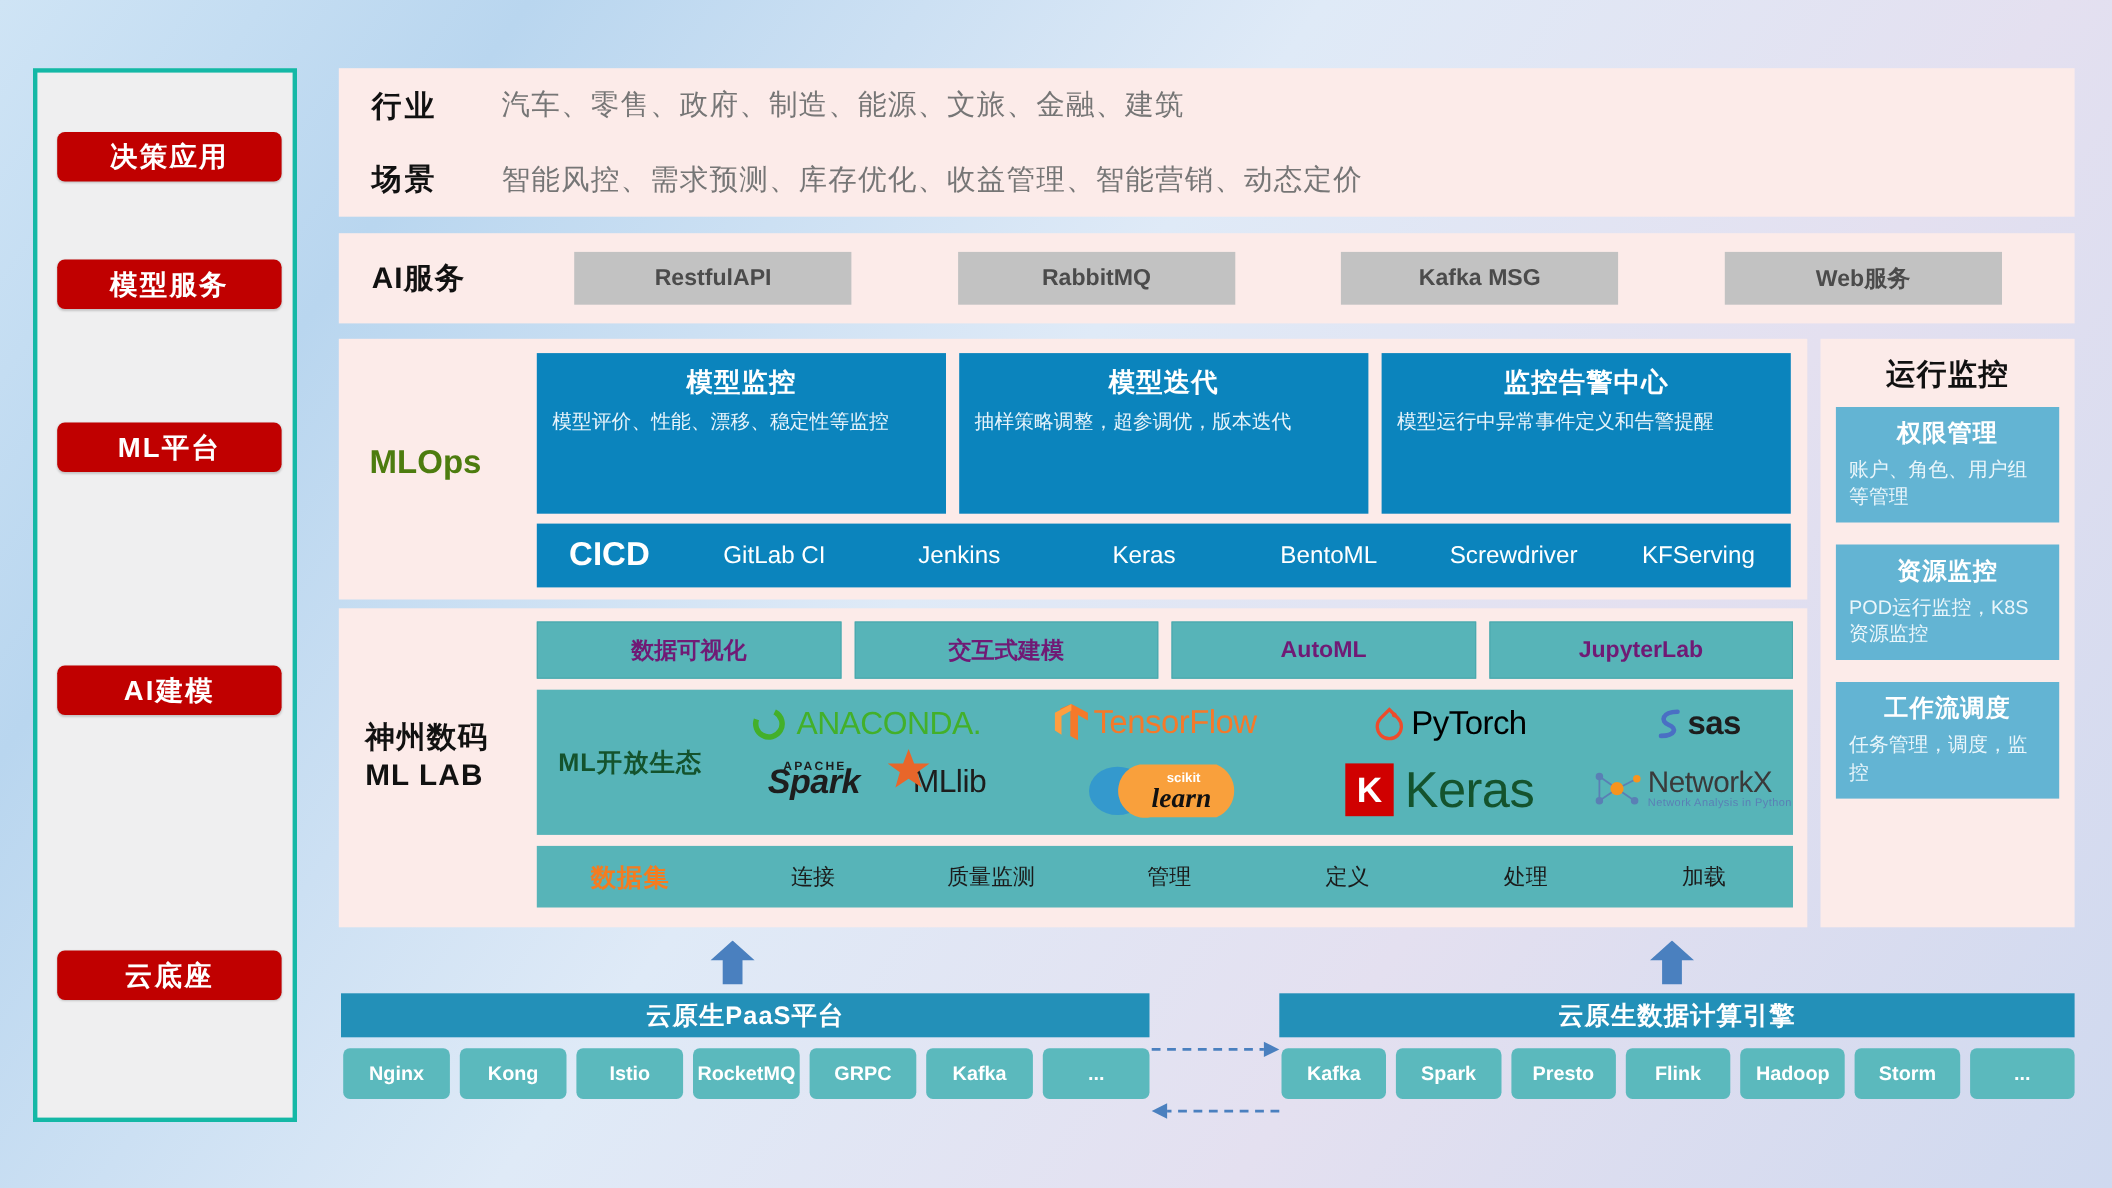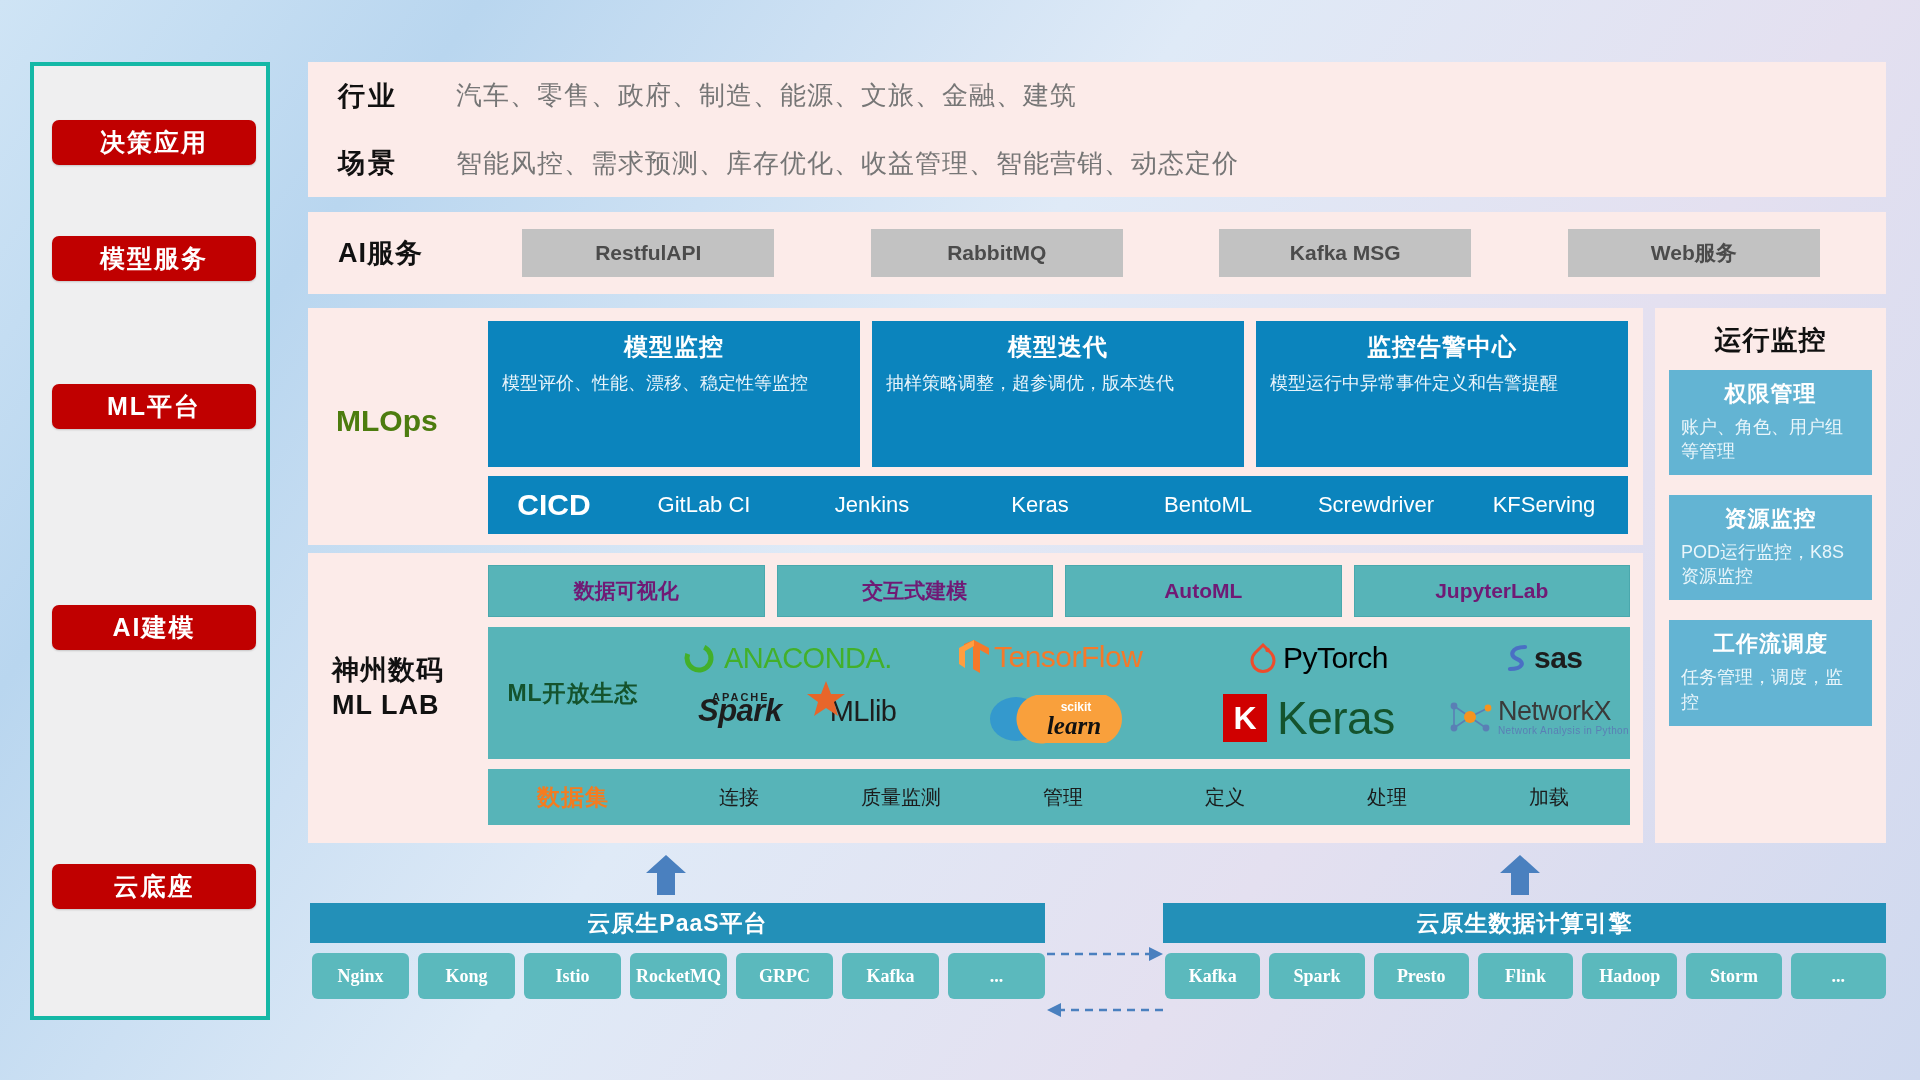--- a/index.html
+++ b/index.html
@@ -87,21 +87,21 @@
   .rc-card { margin: 0 14px 20px 14px; background: #63b4d3; color: #fff; padding: 9px 12px 12px 12px; }
   .rc-card-title { text-align: center; font-size: 22px; font-weight: bold; margin-bottom: 6px; letter-spacing: 1px;}
   .rc-card-desc { font-size: 18px; line-height: 1.34; color: #eaf6fb; }
 
   
   .bottom-block { position: absolute; }
   .bb-head {
     background: #2390b8; color: #fff; font-size: 23px; font-weight: bold;
     height: 40px; display: flex; align-items: center; justify-content: center; letter-spacing: 1px;
   }
-  .bb-chips { display: flex; gap: 9px; padding: 10px 0 0 2px; font-family: Liberation Serif, serif; }
+  .bb-chips { display: flex; gap: 9px; padding: 10px 0 0 2px; }
   .bb-chip {
     flex: 1; height: 46px; background: #5bb9bd; color: #fff; border-radius: 6px;
     font-size: 18px; font-weight: bold; display: flex; align-items: center; justify-content: center;
     text-align: center; line-height: 1.05; padding: 0 3px;
   }
 
   .up-arrow { position: absolute; width: 44px; height: 40px; }
   .dash { position: absolute; }
 </style>
 </head>

